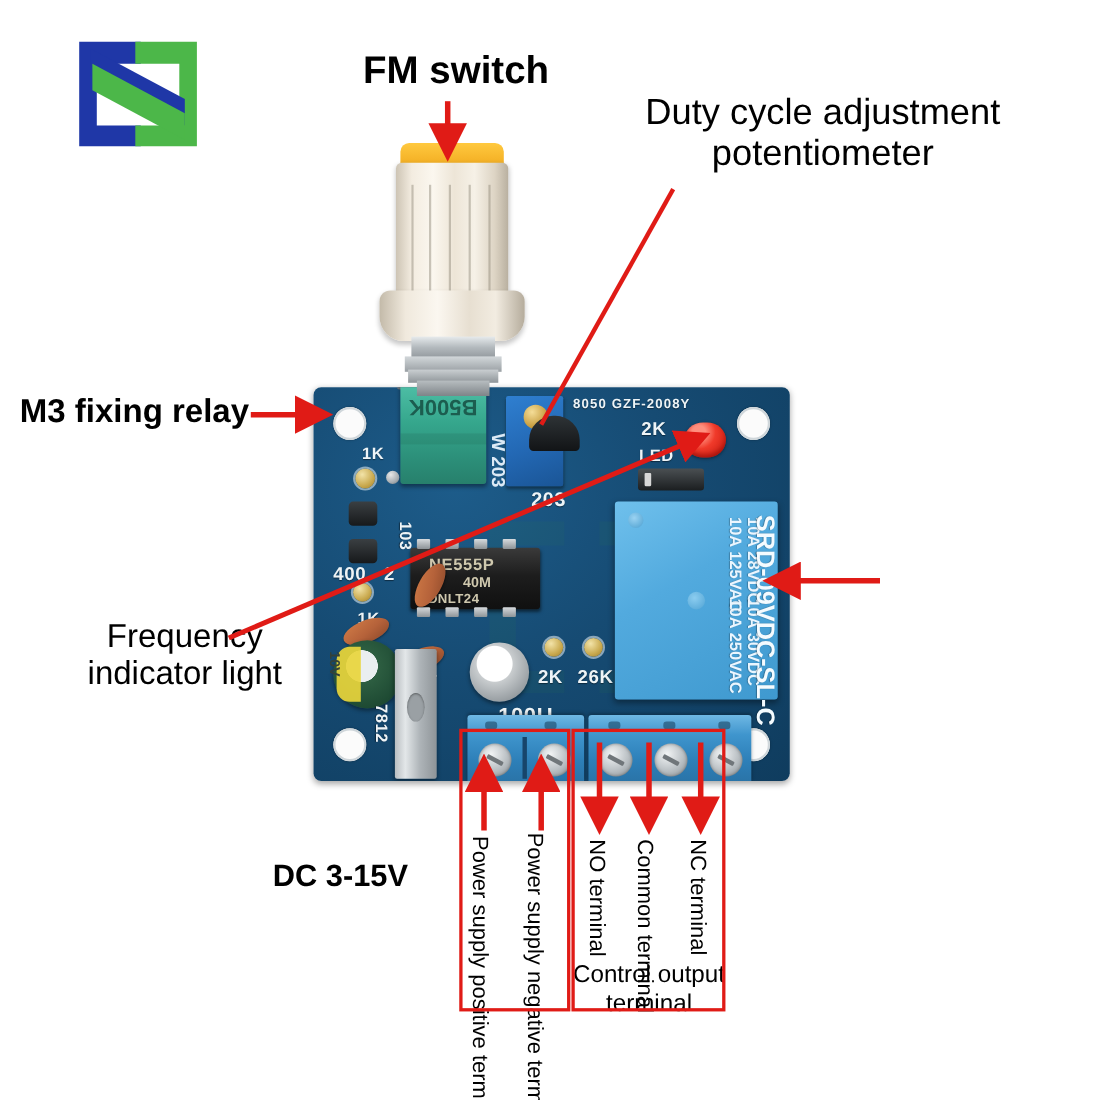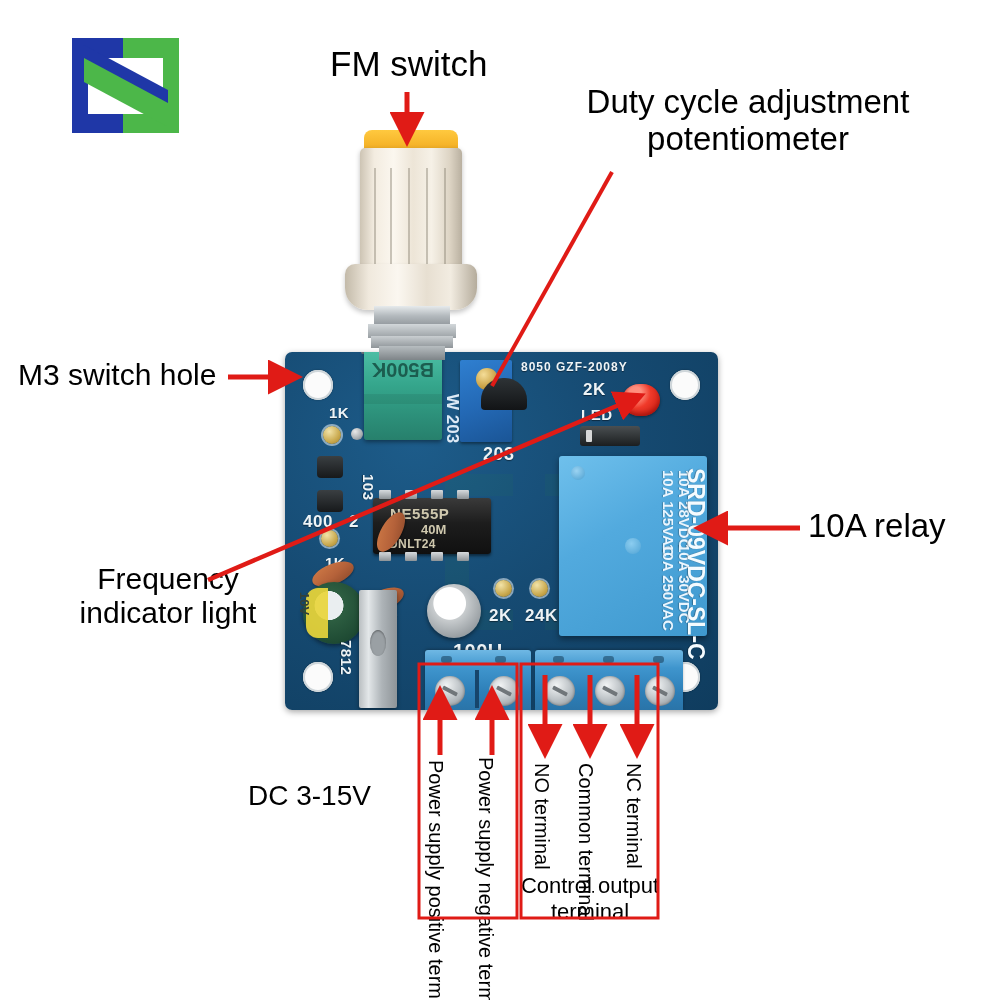--- a/index.html
+++ b/index.html
@@ -19,21 +19,21 @@
   #logo .logo-text{
     position:absolute;left:0;top:124px;width:175px;
     font-size:31px;font-weight:700;letter-spacing:.5px;
     color:#1f37a7;white-space:nowrap;
   }
   #logo .logo-text .g{color:#4cb749;}
 
   
   .anno{position:absolute;color:#000;font-weight:400;line-height:1.12;}
   .anno.c{text-align:center;}
-  .anno.l{text-align:center;}
+  .anno.l{text-align:center;font-weight:bold;}
 
   #lbl-fm{left:330px;top:44px;font-size:35px;}
   #lbl-duty{left:548px;top:84px;width:400px;font-size:33px;text-align:center;}
   #lbl-m3{left:18px;top:358px;font-size:30px;}
   #lbl-freq{left:58px;top:562px;width:220px;font-size:30px;text-align:center;}
   #lbl-relay{left:808px;top:508px;font-size:33px;}
   #lbl-dc{left:248px;top:780px;font-size:28px;}
   #lbl-ctrl{left:520px;top:873px;width:140px;font-size:22px;line-height:1.18;}
 
   
@@ -357,21 +357,21 @@
     <div class="silk" style="left:168px;top:288px;font-size:20px;">100U</div>
 
     <div id="reg">
       <div class="slot"></div>
     </div>
     <div class="silk v" style="left:70px;top:288px;">7812</div>
 
     <div class="pad" style="left:210px;top:228px;width:17px;height:17px;"></div>
     <div class="pad" style="left:246px;top:228px;width:17px;height:17px;"></div>
     <div class="silk" style="left:204px;top:254px;font-size:17px;">2K</div>
-    <div class="silk" style="left:240px;top:254px;font-size:17px;">24K</div>
+    <div class="silk" style="left:240px;top:254px;font-size:17px;">26K</div>
 
     <div id="relay">
       <div class="screwtop"></div>
       <div class="dimple"></div>
       <div class="rs" style="left:118px;top:14px;">10A 125VAC</div>
       <div class="rs" style="left:134px;top:14px;">10A 28VDC</div>
       <div class="rs" style="left:118px;top:88px;">10A 250VAC</div>
       <div class="rs" style="left:134px;top:88px;">10A 30VDC</div>
       <div class="model" style="left:150px;top:12px;">SRD-09VDC-SL-C</div>
     </div>
@@ -405,23 +405,22 @@
     </div>
     <div class="skirt"></div>
     <div class="nut"></div>
     <div class="nut2"></div>
     <div class="washer"></div>
     <div class="shaftbase"></div>
   </div>
 
   <div class="anno l" id="lbl-fm">FM switch</div>
   <div class="anno c" id="lbl-duty">Duty cycle adjustment potentiometer</div>
-  <div class="anno l" id="lbl-m3">M3 switch hole</div>
+  <div class="anno l" id="lbl-m3">M3 fixing relay</div>
   <div class="anno c" id="lbl-freq">Frequency indicator light</div>
-  <div class="anno l" id="lbl-relay">10A relay</div>
   <div class="anno l" id="lbl-dc">DC 3-15V</div>
   <div class="anno c" id="lbl-ctrl">Control output terminal</div>
 
   <div class="vlabel" style="left:447px;top:760px;">Power supply positive terminal +</div>
   <div class="vlabel" style="left:497px;top:757px;">Power supply negative terminal -</div>
   <div class="vlabel" style="left:553px;top:763px;">NO terminal</div>
   <div class="vlabel" style="left:597px;top:763px;">Common terminal</div>
   <div class="vlabel" style="left:645px;top:763px;">NC terminal</div>
 
   <svg id="overlay" viewBox="0 0 1000 1000">

